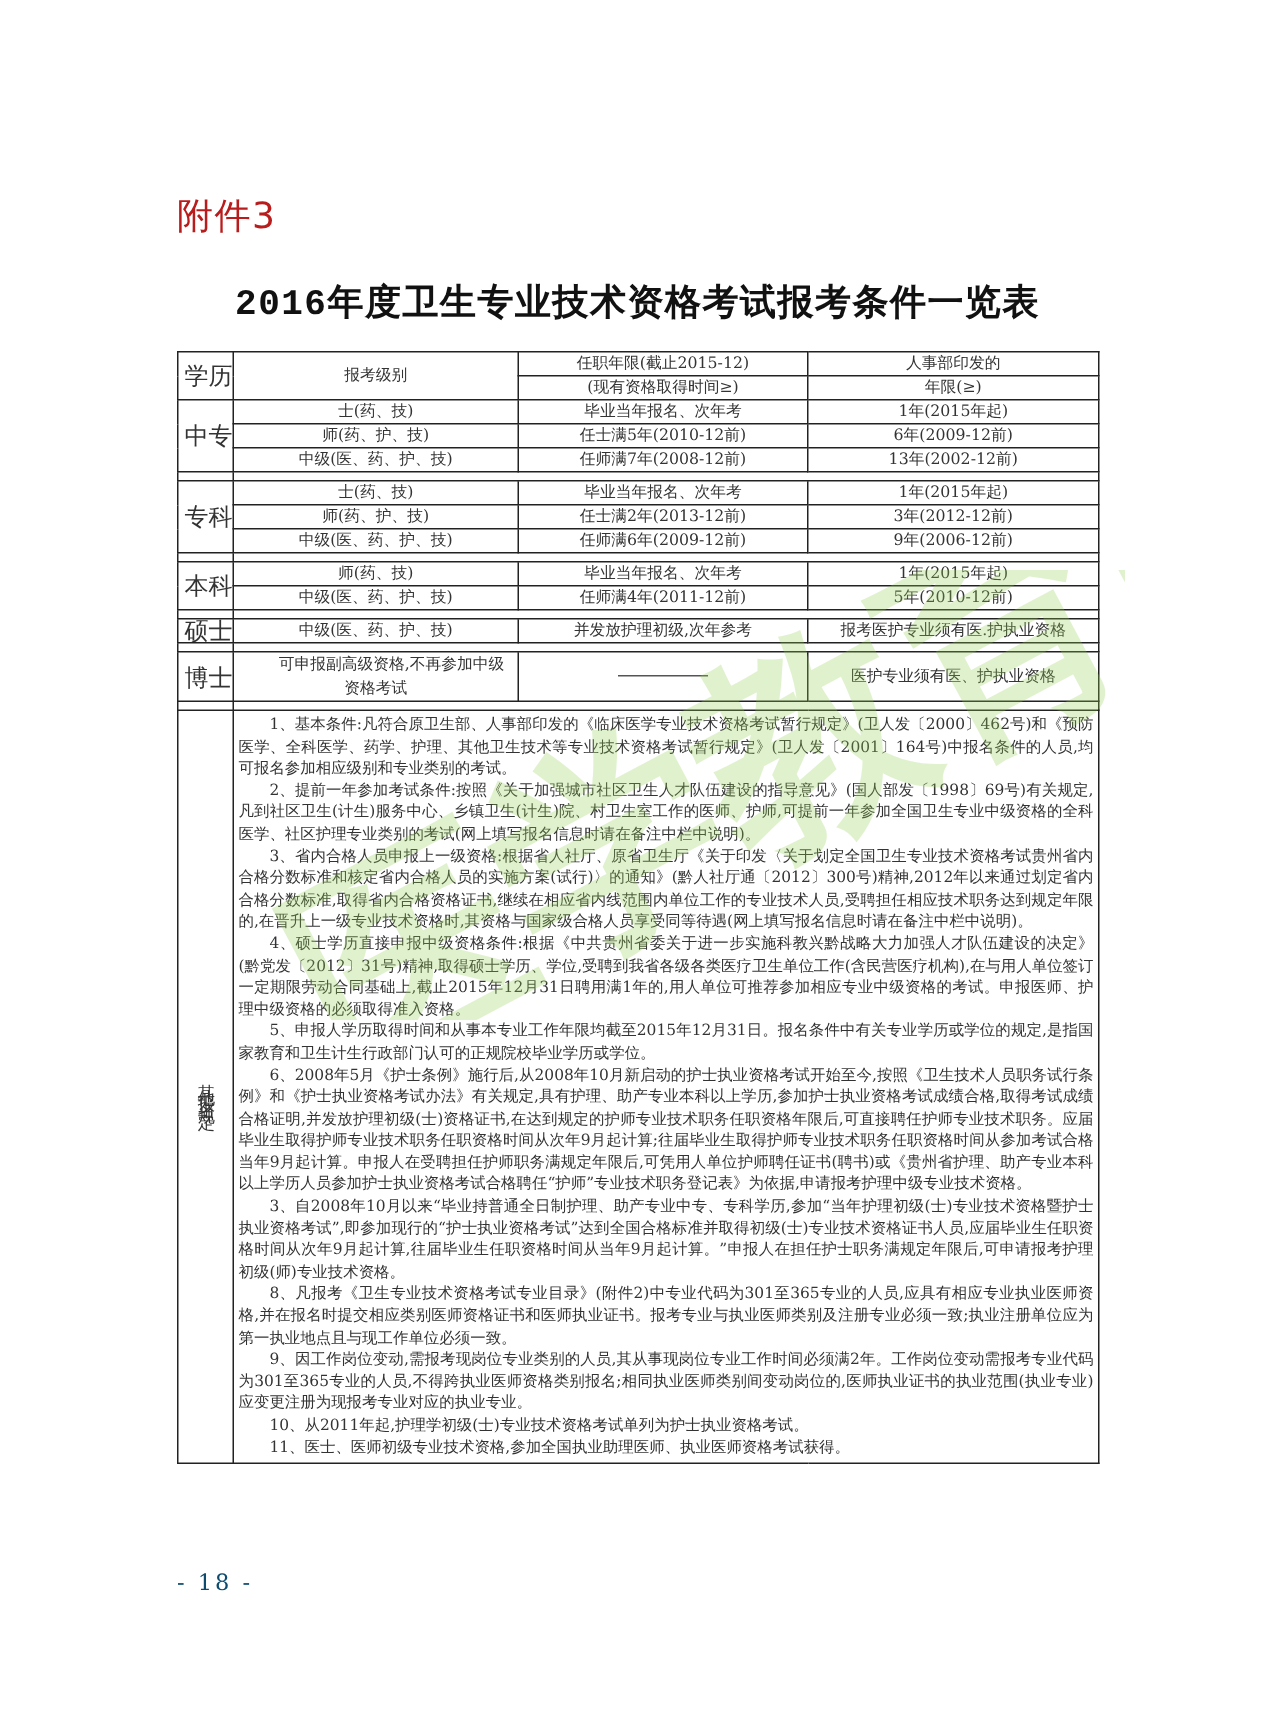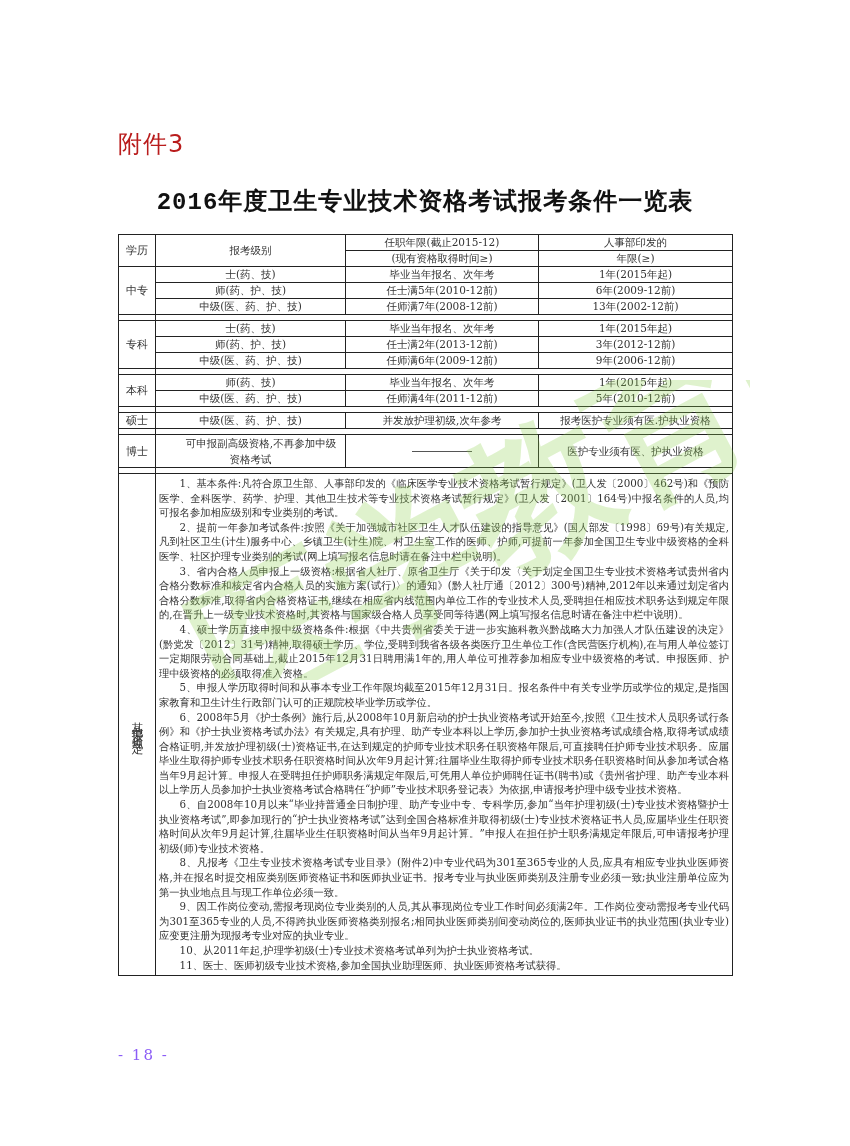--- a/index.html
+++ b/index.html
@@ -30,32 +30,32 @@
   }
   table.req td {
     border: 1px solid #222; padding: 0 4px; text-align: center;
     vertical-align: middle; height: 15px; white-space: nowrap; overflow: hidden;
   }
   table.req col.c1 { width: 37px; }
   table.req col.c2 { width: 190px; }
   table.req col.c3 { width: 193px; }
   table.req col.c4 { width: 194px; }
   table.req tr.spacer td { height: 5px; padding: 0; line-height: 0; font-size: 0; }
-  table.req td.edu { font-size: 11px; }
+  table.req td.edu { font-size: 16px; }
   td.left-text { text-align: right; white-space: normal !important; text-indent: 2em; line-height: 16px; }
   td.dash span { display: inline-block; width: 60px; border-top: 1px solid #555; vertical-align: middle; }
   td.notes-label { writing-mode: vertical-rl; text-orientation: upright; font-size: 11.5px; letter-spacing: 4px; }
   td.notes {
     text-align: left !important; white-space: normal !important; padding: 2px 3px 3px 3px !important;
     font-size: 10.3px; line-height: 14.6px; text-align: justify !important;
   }
   td.notes p { margin: 0; text-indent: 2em; }
   .page-number {
     position: absolute; left: 118px; top: 1046px;
-    font-size: 15px; color: #8b5cf6; letter-spacing: 2px; text-align: center;
+    font-size: 15px; color: #0c4a6e; letter-spacing: 2px; text-align: center;
   }
 </style>
 </head>
 <body>
 
 <div class="attachment-label">附件3</div>
 <div class="doc-title">2016年度卫生专业技术资格考试报考条件一览表</div>
 
 <div class="watermark">
   <svg viewBox="0 0 600 300" xmlns="http://www.w3.org/2000/svg">
@@ -167,21 +167,21 @@
 
     <tr>
       <td class="notes-label">其他报名规定</td>
       <td colspan="3" class="notes">
         <p>1、基本条件:凡符合原卫生部、人事部印发的《临床医学专业技术资格考试暂行规定》(卫人发〔2000〕462号)和《预防医学、全科医学、药学、护理、其他卫生技术等专业技术资格考试暂行规定》(卫人发〔2001〕164号)中报名条件的人员,均可报名参加相应级别和专业类别的考试。</p>
         <p>2、提前一年参加考试条件:按照《关于加强城市社区卫生人才队伍建设的指导意见》(国人部发〔1998〕69号)有关规定,凡到社区卫生(计生)服务中心、乡镇卫生(计生)院、村卫生室工作的医师、护师,可提前一年参加全国卫生专业中级资格的全科医学、社区护理专业类别的考试(网上填写报名信息时请在备注中栏中说明)。</p>
         <p>3、省内合格人员申报上一级资格:根据省人社厅、原省卫生厅《关于印发〈关于划定全国卫生专业技术资格考试贵州省内合格分数标准和核定省内合格人员的实施方案(试行)〉的通知》(黔人社厅通〔2012〕300号)精神,2012年以来通过划定省内合格分数标准,取得省内合格资格证书,继续在相应省内线范围内单位工作的专业技术人员,受聘担任相应技术职务达到规定年限的,在晋升上一级专业技术资格时,其资格与国家级合格人员享受同等待遇(网上填写报名信息时请在备注中栏中说明)。</p>
         <p>4、硕士学历直接申报中级资格条件:根据《中共贵州省委关于进一步实施科教兴黔战略大力加强人才队伍建设的决定》(黔党发〔2012〕31号)精神,取得硕士学历、学位,受聘到我省各级各类医疗卫生单位工作(含民营医疗机构),在与用人单位签订一定期限劳动合同基础上,截止2015年12月31日聘用满1年的,用人单位可推荐参加相应专业中级资格的考试。申报医师、护理中级资格的必须取得准入资格。</p>
         <p>5、申报人学历取得时间和从事本专业工作年限均截至2015年12月31日。报名条件中有关专业学历或学位的规定,是指国家教育和卫生计生行政部门认可的正规院校毕业学历或学位。</p>
         <p>6、2008年5月《护士条例》施行后,从2008年10月新启动的护士执业资格考试开始至今,按照《卫生技术人员职务试行条例》和《护士执业资格考试办法》有关规定,具有护理、助产专业本科以上学历,参加护士执业资格考试成绩合格,取得考试成绩合格证明,并发放护理初级(士)资格证书,在达到规定的护师专业技术职务任职资格年限后,可直接聘任护师专业技术职务。应届毕业生取得护师专业技术职务任职资格时间从次年9月起计算;往届毕业生取得护师专业技术职务任职资格时间从参加考试合格当年9月起计算。申报人在受聘担任护师职务满规定年限后,可凭用人单位护师聘任证书(聘书)或《贵州省护理、助产专业本科以上学历人员参加护士执业资格考试合格聘任“护师”专业技术职务登记表》为依据,申请报考护理中级专业技术资格。</p>
-        <p>6、自2008年10月以来“毕业持普通全日制护理、助产专业中专、专科学历,参加“当年护理初级(士)专业技术资格暨护士执业资格考试”,即参加现行的“护士执业资格考试”达到全国合格标准并取得初级(士)专业技术资格证书人员,应届毕业生任职资格时间从次年9月起计算,往届毕业生任职资格时间从当年9月起计算。”申报人在担任护士职务满规定年限后,可申请报考护理初级(师)专业技术资格。</p>
+        <p>3、自2008年10月以来“毕业持普通全日制护理、助产专业中专、专科学历,参加“当年护理初级(士)专业技术资格暨护士执业资格考试”,即参加现行的“护士执业资格考试”达到全国合格标准并取得初级(士)专业技术资格证书人员,应届毕业生任职资格时间从次年9月起计算,往届毕业生任职资格时间从当年9月起计算。”申报人在担任护士职务满规定年限后,可申请报考护理初级(师)专业技术资格。</p>
         <p>8、凡报考《卫生专业技术资格考试专业目录》(附件2)中专业代码为301至365专业的人员,应具有相应专业执业医师资格,并在报名时提交相应类别医师资格证书和医师执业证书。报考专业与执业医师类别及注册专业必须一致;执业注册单位应为第一执业地点且与现工作单位必须一致。</p>
         <p>9、因工作岗位变动,需报考现岗位专业类别的人员,其从事现岗位专业工作时间必须满2年。工作岗位变动需报考专业代码为301至365专业的人员,不得跨执业医师资格类别报名;相同执业医师类别间变动岗位的,医师执业证书的执业范围(执业专业)应变更注册为现报考专业对应的执业专业。</p>
         <p>10、从2011年起,护理学初级(士)专业技术资格考试单列为护士执业资格考试。</p>
         <p>11、医士、医师初级专业技术资格,参加全国执业助理医师、执业医师资格考试获得。</p>
       </td>
     </tr>
   </tbody>
 </table>
 
 <div class="page-number">- 18 -</div>

